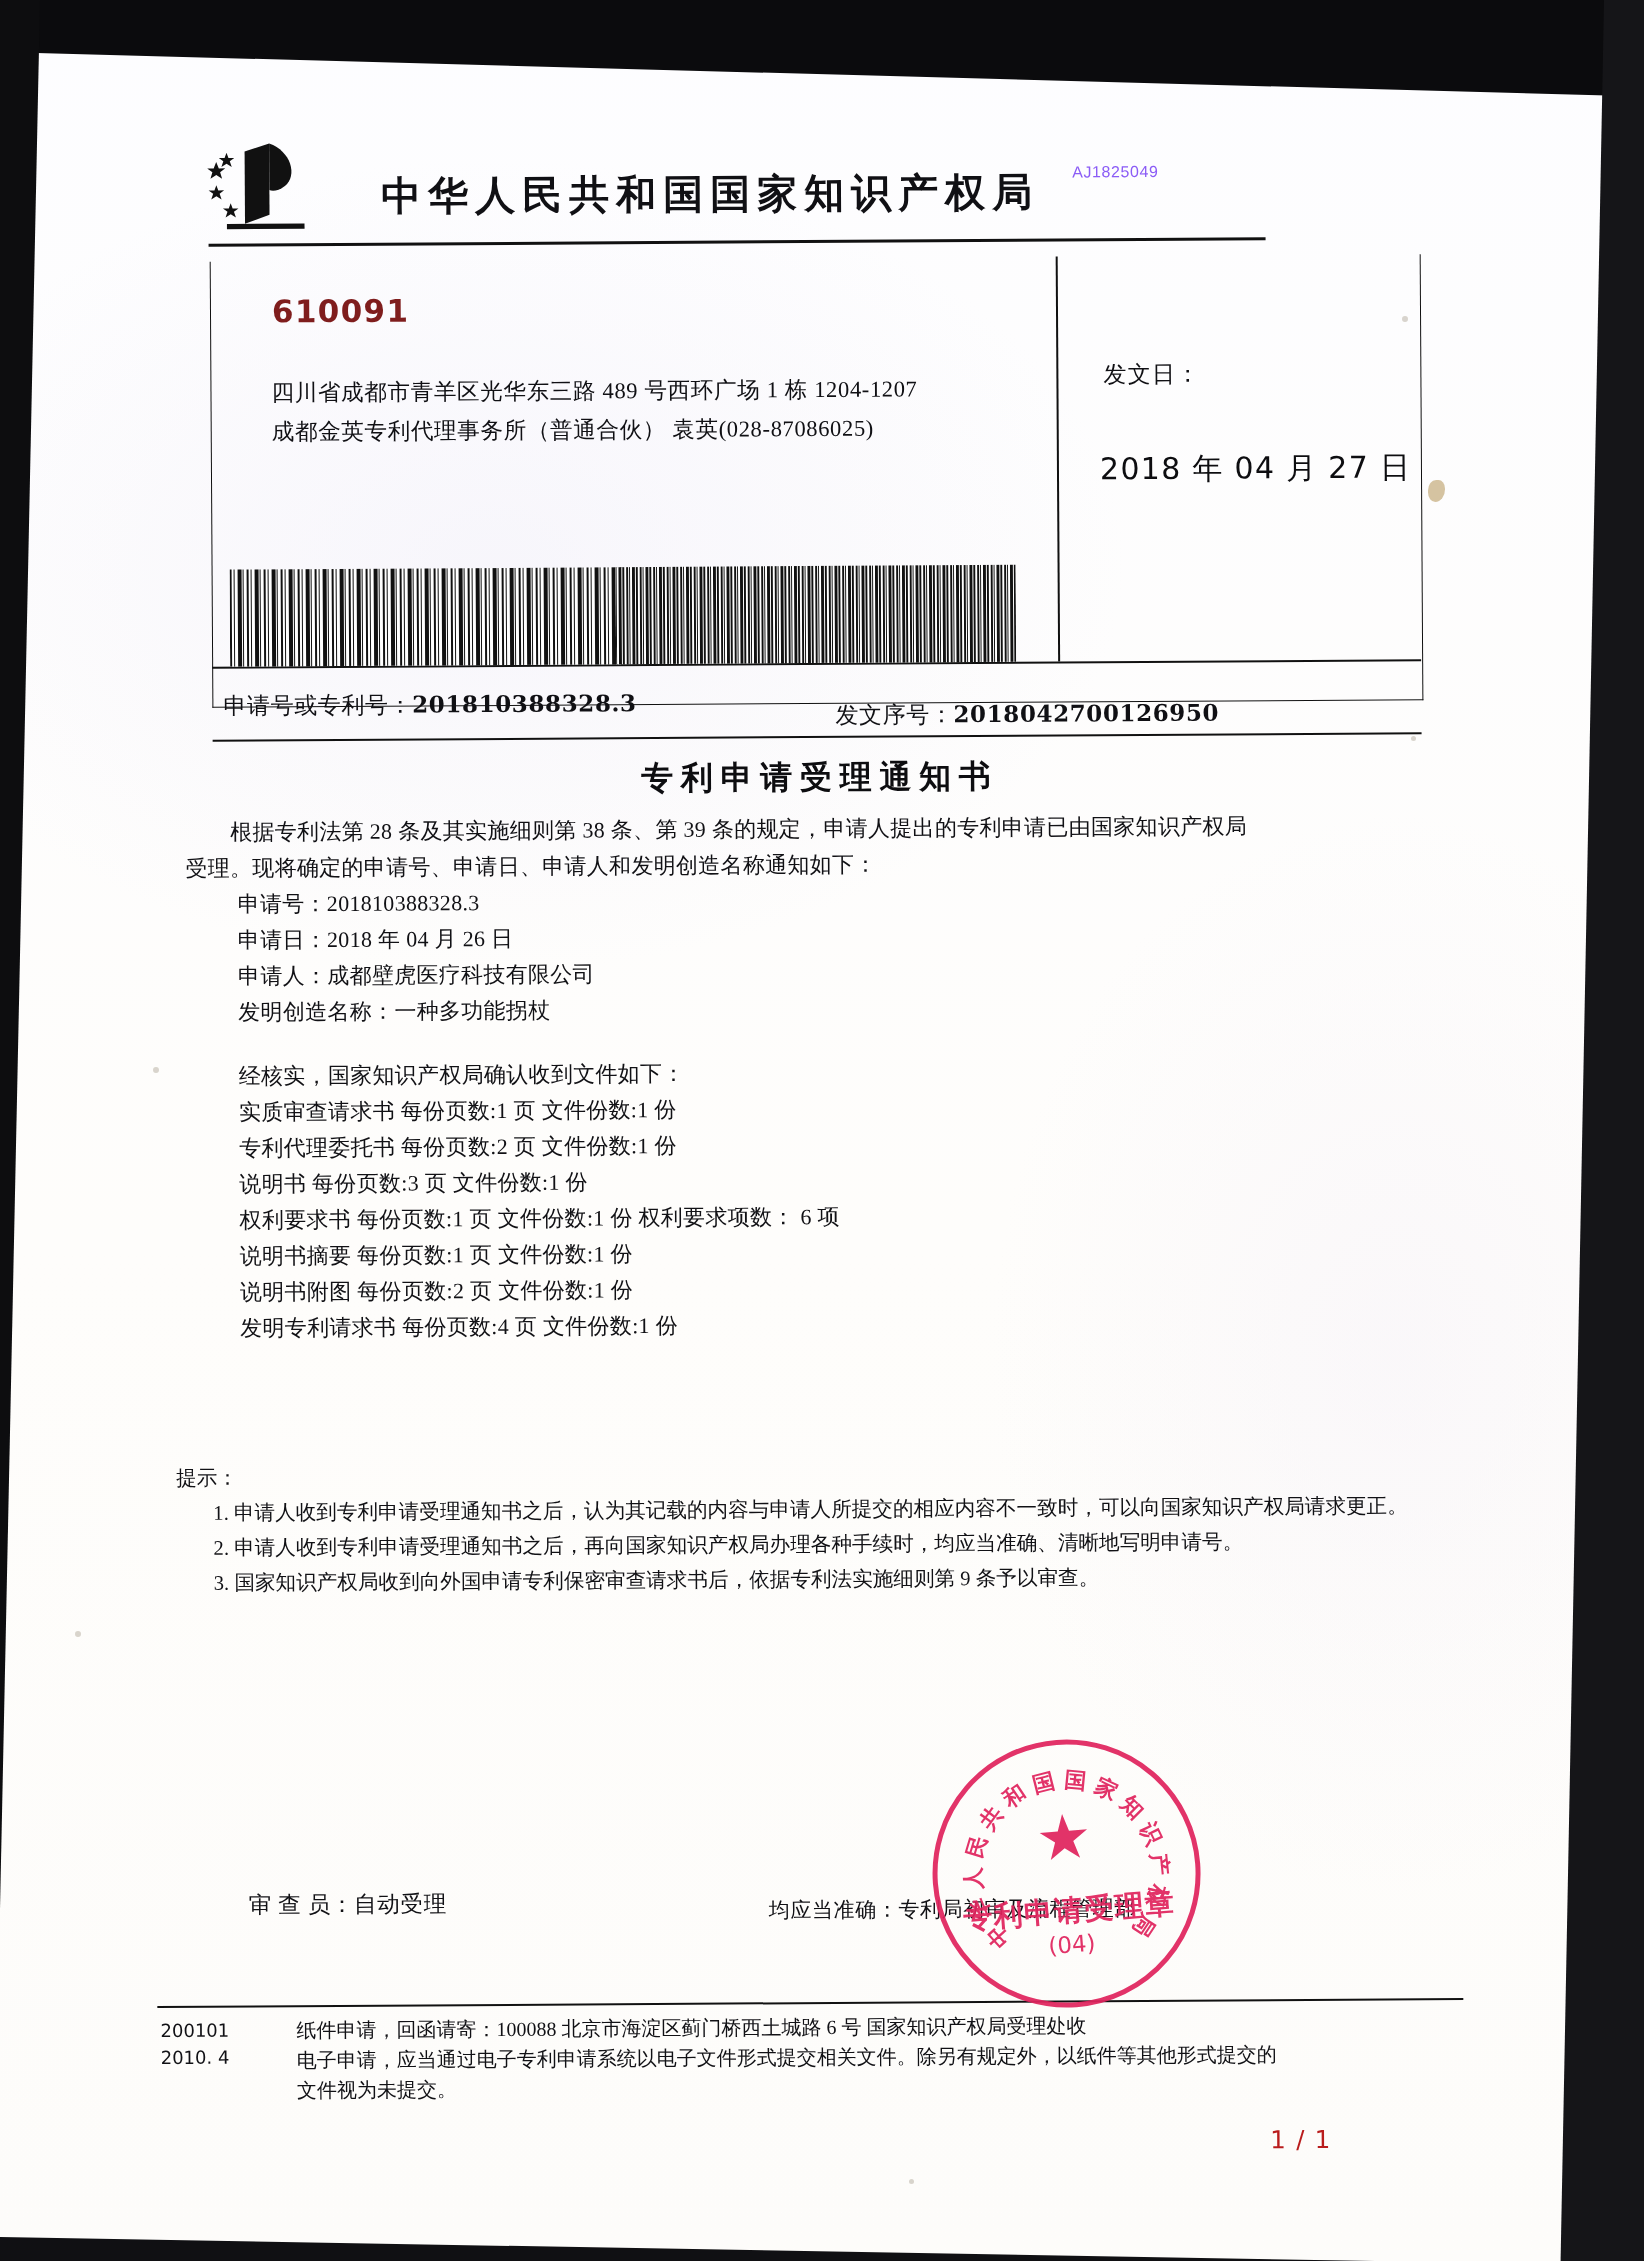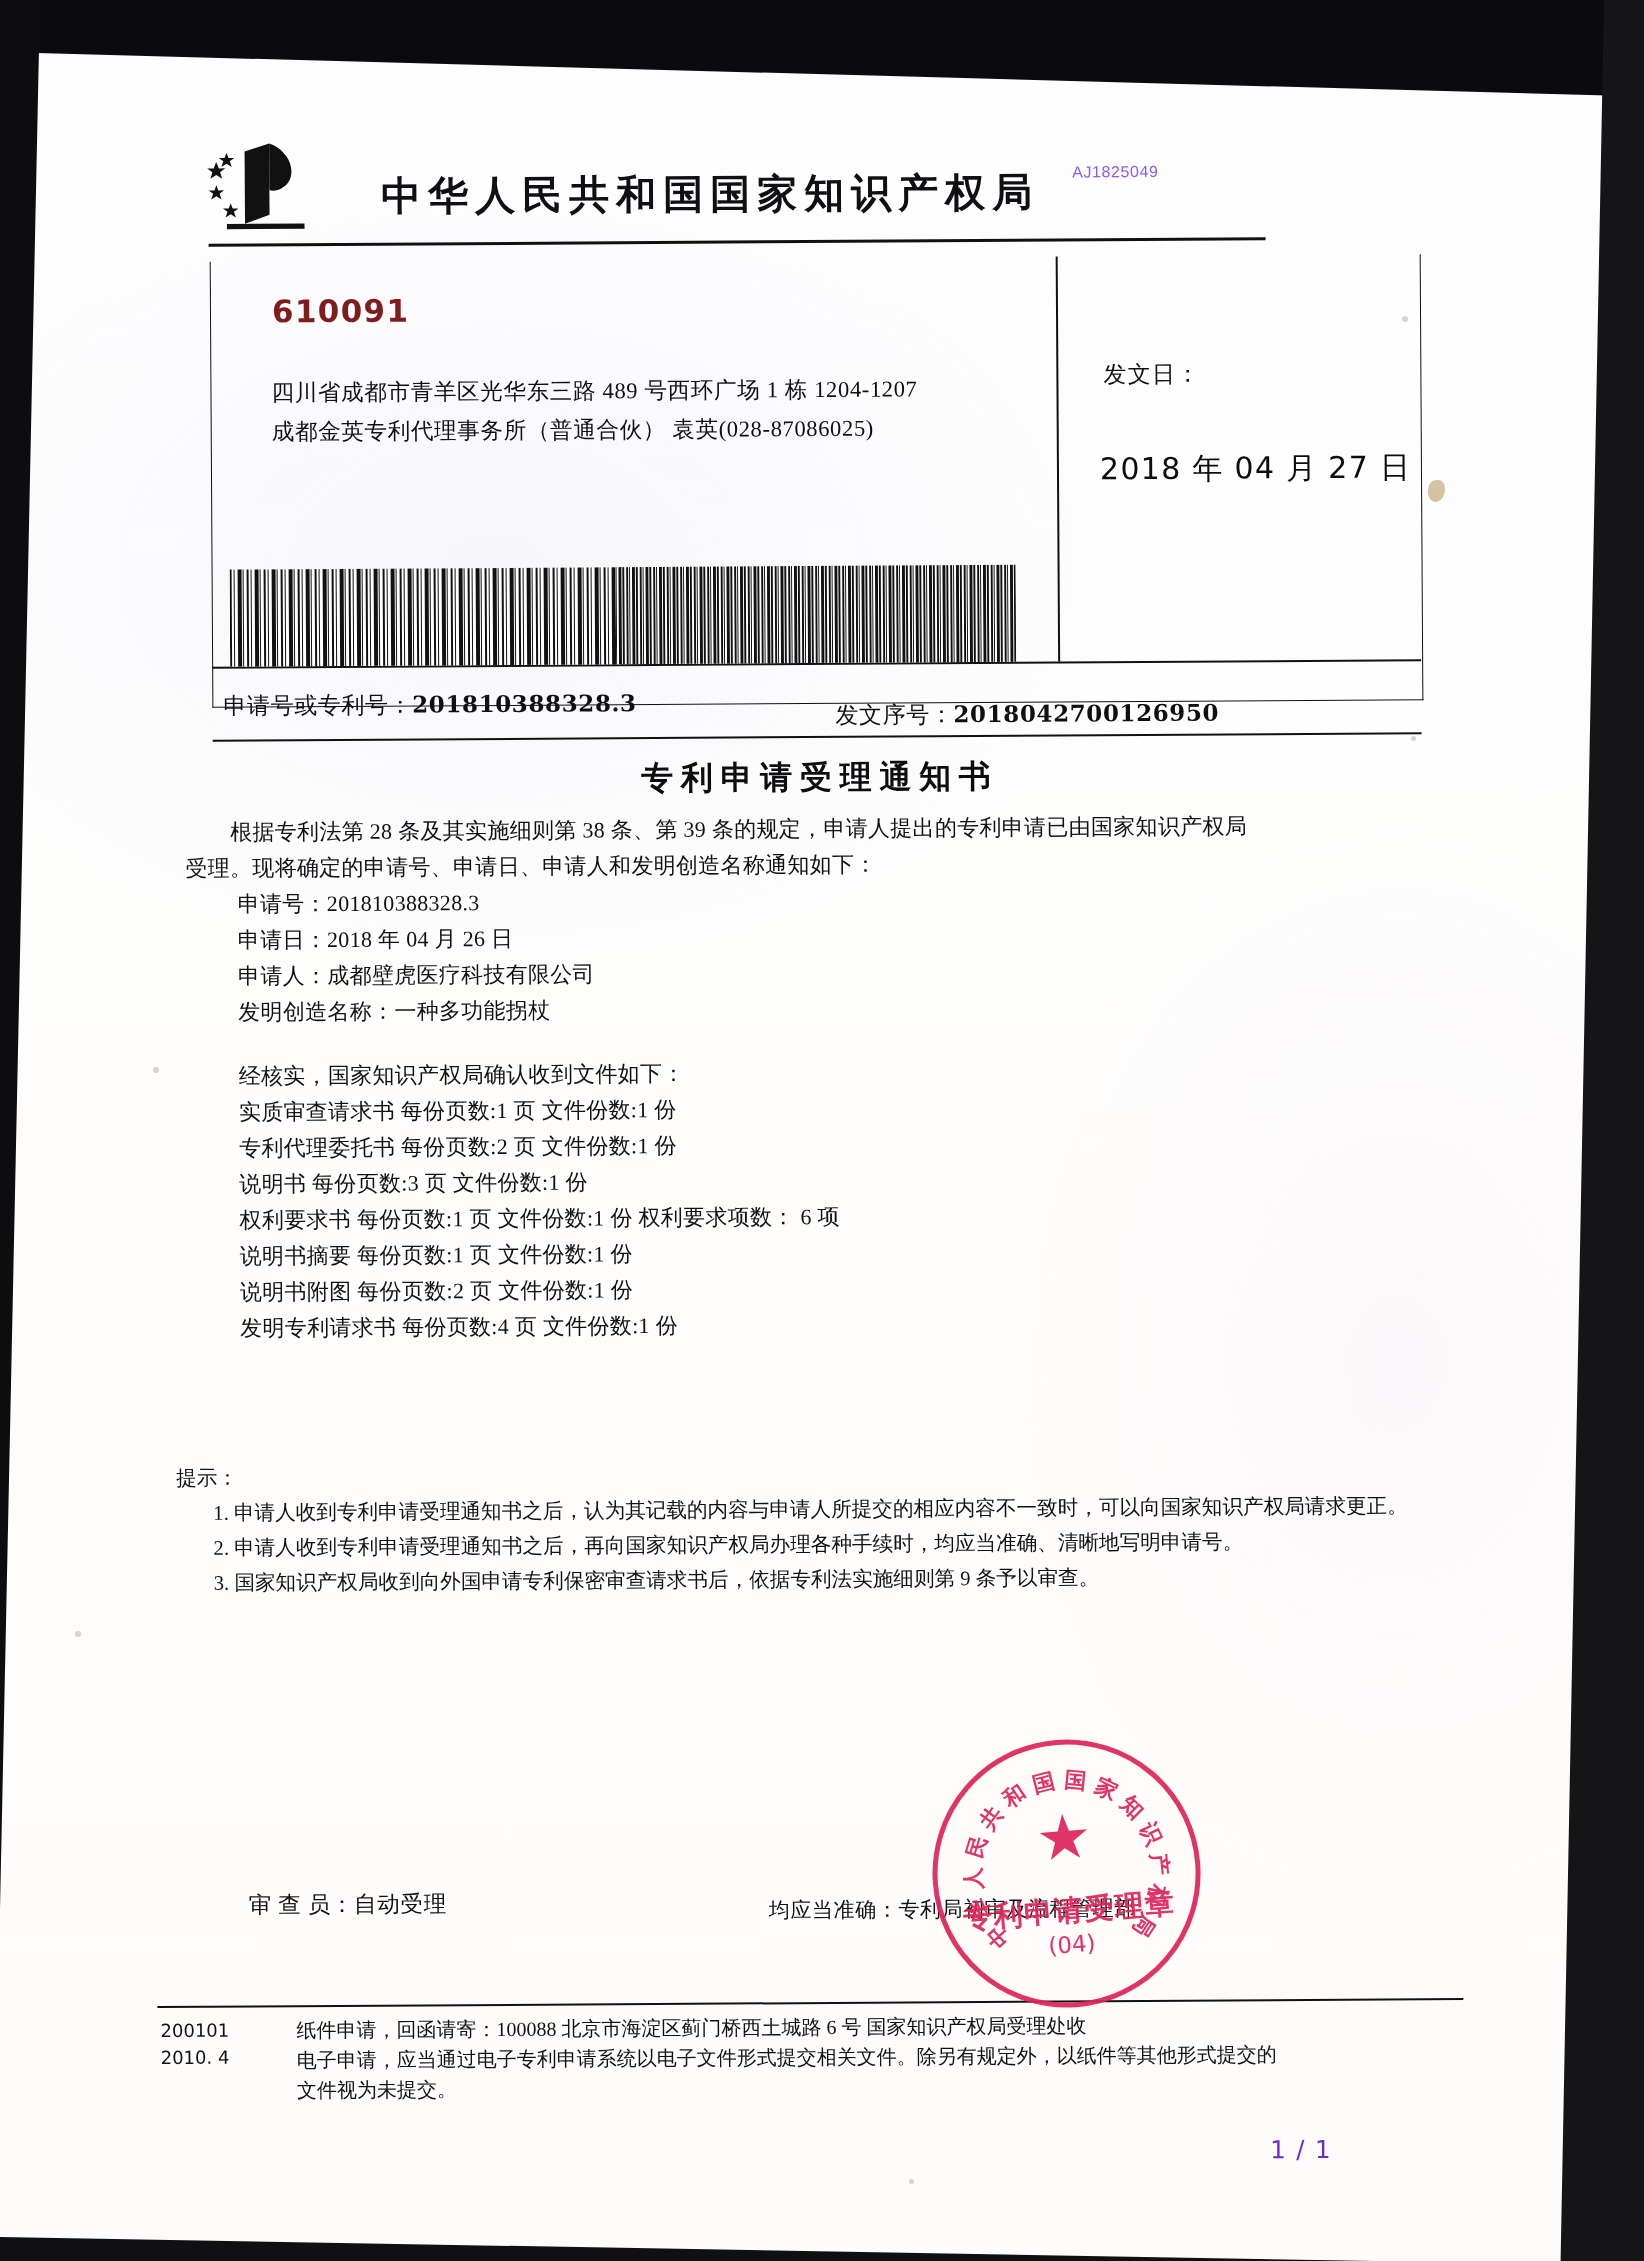--- a/index.html
+++ b/index.html
@@ -333,23 +333,22 @@
     width: 1161px;
     font-size: 20px;
     line-height: 30px;
     color: #111115;
   }
   .pageno {
     position: absolute;
     left: 1264px; top: 2128px;
     font-family: "DejaVu Sans", sans-serif;
     font-size: 24.5px;
-    color: #6d28d9;
+    color: #b91c1c;
     letter-spacing: 1.3px;
-    margin-top: 10px;
   }
   
   .speck {
     position: absolute;
     background: #b9b2a6;
     border-radius: 50%;
     z-index: 3;
     opacity: 0.55;
   }
   .blob {

